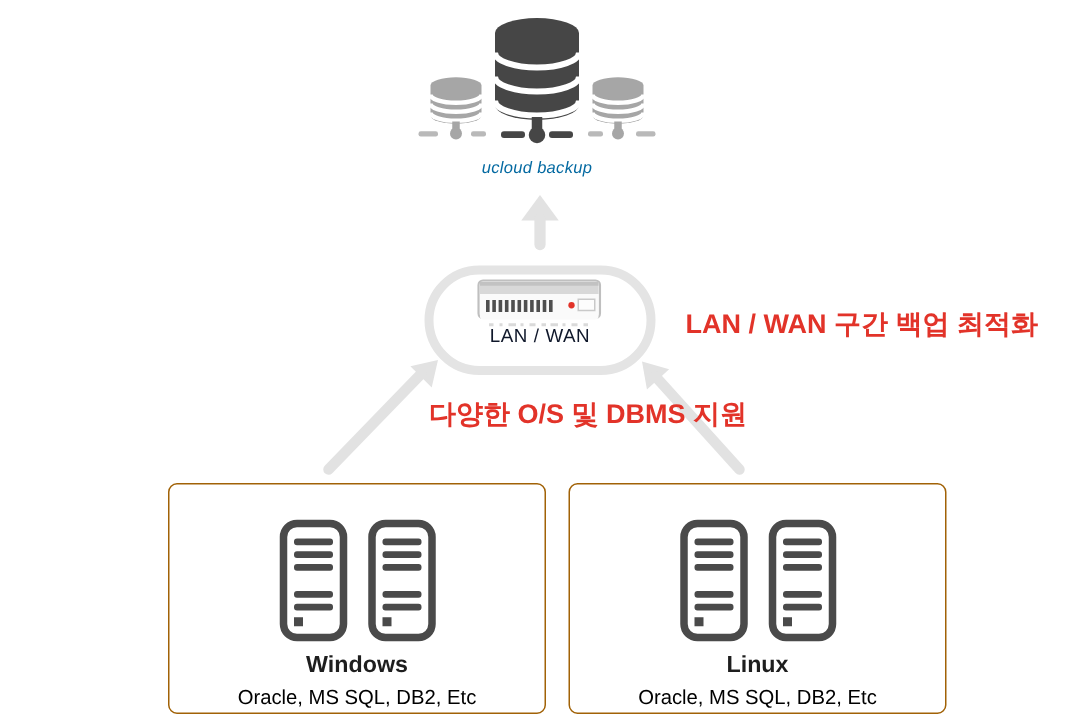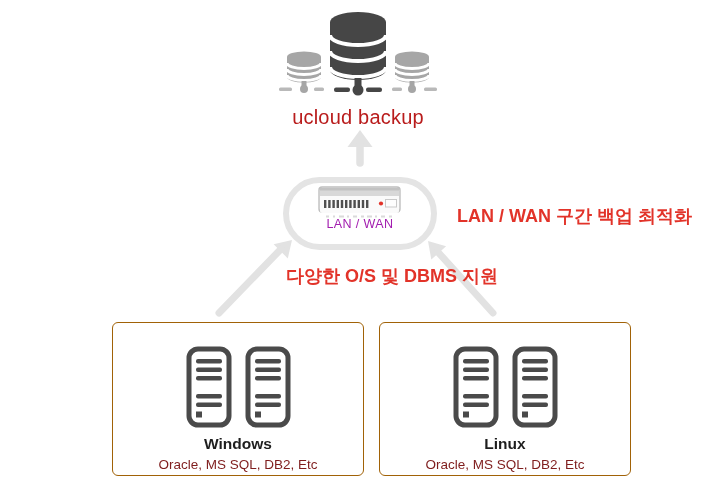--- a/index.html
+++ b/index.html
@@ -6,42 +6,42 @@
   .canvas{
     position:relative;width:720px;height:478px;background:#fff;overflow:hidden;
     font-family:"Liberation Sans","DejaVu Sans",sans-serif;
   }
   .abs{position:absolute;}
   svg{display:block;}
   .arrows{left:0;top:0;z-index:1;}
   .db-cluster{left:278px;top:8px;z-index:2;}
   .ucloud-label{
     left:278px;top:106px;width:160px;text-align:center;
-    font-size:20px;color:#b91c1c;letter-spacing:.2px;z-index:2;
+    font-size:11px;color:#0369a1;letter-spacing:.2px;z-index:2;font-style:italic;
   }
   .hub{
     left:283px;top:177px;width:154px;height:73px;box-sizing:border-box;
     background:#fff;border:6px solid #e4e4e4;border-radius:40px;
     display:flex;flex-direction:column;align-items:center;justify-content:flex-start;
     padding-top:3px;z-index:2;
   }
-  .hub-label{font-size:12.5px;color:#a21caf;letter-spacing:.4px;margin-top:-1px;}
+  .hub-label{font-size:12.5px;color:#0f172a;letter-spacing:.4px;margin-top:-1px;}
   .note{font-size:18px;font-weight:bold;white-space:nowrap;z-index:3;}
   .note-right{left:457px;top:204px;}
   .note-bottom{left:286px;top:264px;text-align:center;}
   .server-box{
     top:322px;width:252px;height:154px;box-sizing:border-box;
     background:#fff;border:1px solid #a16207;border-radius:6px;
     display:flex;flex-direction:column;align-items:center;z-index:2;
   }
   .server-box.left{left:112px;}
   .server-box.right{left:379px;}
   .tower-row{display:flex;gap:13px;margin-top:23px;}
   .box-title{font-size:15.5px;font-weight:bold;color:#1e1e1e;margin-top:7px;line-height:1.2;}
-  .box-subtitle{font-size:13.5px;color:#7f1d1d;margin-top:3px;}
+  .box-subtitle{font-size:13.5px;color:#000000;margin-top:3px;}
 </style>
 </head>
 <body>
 
 <div class="canvas">
 
   <svg class="abs arrows" width="720" height="478" viewBox="0 0 720 478">
     <g fill="#e2e2e2" stroke="#e2e2e2">
       <polygon points="360,130 347.5,147 372.5,147" stroke="none"></polygon>
       <line x1="360" y1="146" x2="360" y2="163" stroke-width="7.5" stroke-linecap="round"></line>

